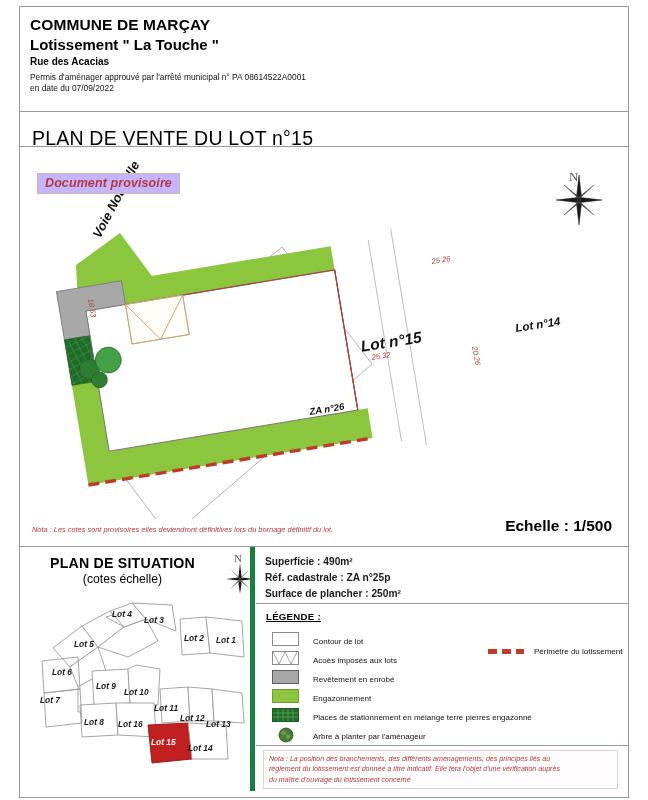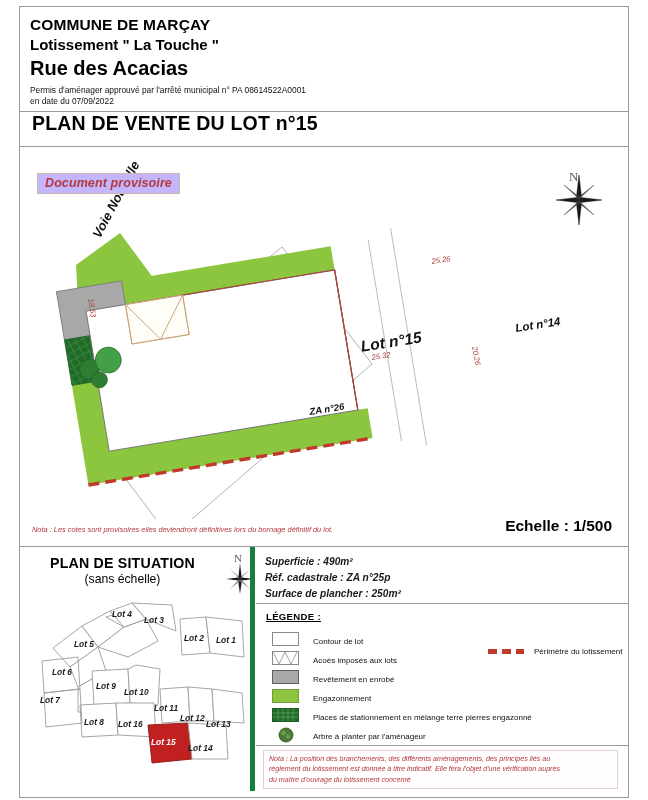--- a/index.html
+++ b/index.html
@@ -47,21 +47,21 @@
     letter-spacing: .1px;
     line-height: 1.25;
   }
   .lotissement {
     font-size: 15px;
     font-weight: bold;
     line-height: 1.3;
     margin-top: 1px;
   }
   .rue {
-    font-size: 20px;
+    font-size: 10px;
     font-weight: bold;
     line-height: 1.3;
   }
   .permis {
     font-size: 8.4px;
     line-height: 1.35;
     margin-top: 4px;
     color: #111;
   }
 
@@ -71,23 +71,23 @@
     left: 20px;
     top: 112px;
     width: 608px;
     height: 35px;
     box-sizing: border-box;
     border-bottom: 1px solid #9a9a9a;
   }
   .plantitle {
     position: absolute;
     left: 12px;
-    top: 0;
+    top: 15px;
     font-size: 19.5px;
-    font-weight: bold;
+    font-weight: normal;
     letter-spacing: .2px;
   }
 
   
   .drawpanel {
     position: absolute;
     left: 20px;
     top: 147px;
     width: 608px;
     height: 400px;
@@ -200,21 +200,20 @@
     left: 256px;
     top: 547px;
     width: 372px;
     height: 57px;
     box-sizing: border-box;
     border-bottom: 1px solid #9a9a9a;
     padding: 7px 0 0 9px;
   }
   .infobox div {
     font-size: 10.2px;
-    font-style: italic;
     font-weight: bold;
     line-height: 1.55;
     color: #1a1a1a;
   }
 
   .legendbox {
     position: absolute;
     left: 256px;
     top: 604px;
     width: 372px;
@@ -425,21 +424,21 @@
     </svg>
 
     <div class="scalebar">
       <div class="nota-cotes">Nota : Les cotes sont provisoires elles deviendront définitives lors du bornage définitif du lot.</div>
       <div class="echelle">Echelle : 1/500</div>
     </div>
   </div>
 
   <div class="situation">
     <div class="sit-title">PLAN DE SITUATION</div>
-    <div class="sit-sub">(sans échelle)</div>
+    <div class="sit-sub">(cotes échelle)</div>
 
     <div class="sit-compass no-sel">
       <div class="nlabel">N</div>
       <svg width="34" height="42" viewBox="0 0 34 42">
         <g fill="#1a1a1a">
           <polygon points="17,10 18.6,24 17,27 15.4,24"></polygon>
           <polygon points="17,41 18.6,30 17,27 15.4,30"></polygon>
           <polygon points="3,26 15,24.6 18,26 15,27.4"></polygon>
           <polygon points="31,26 19,24.6 16,26 19,27.4"></polygon>
         </g>

